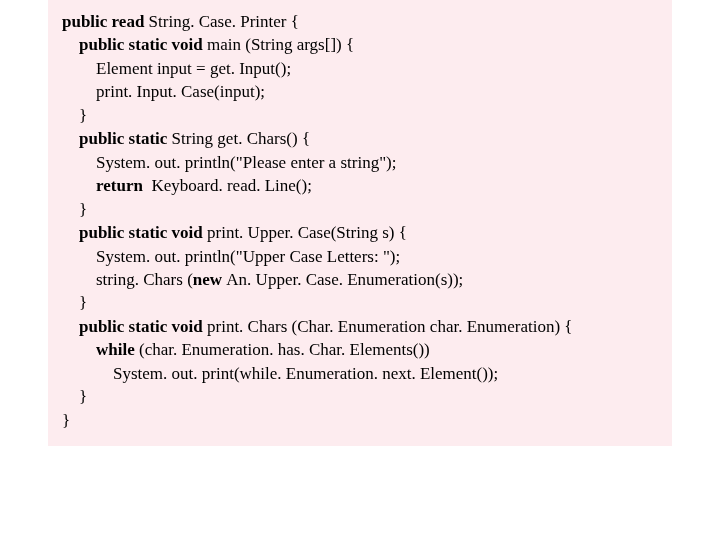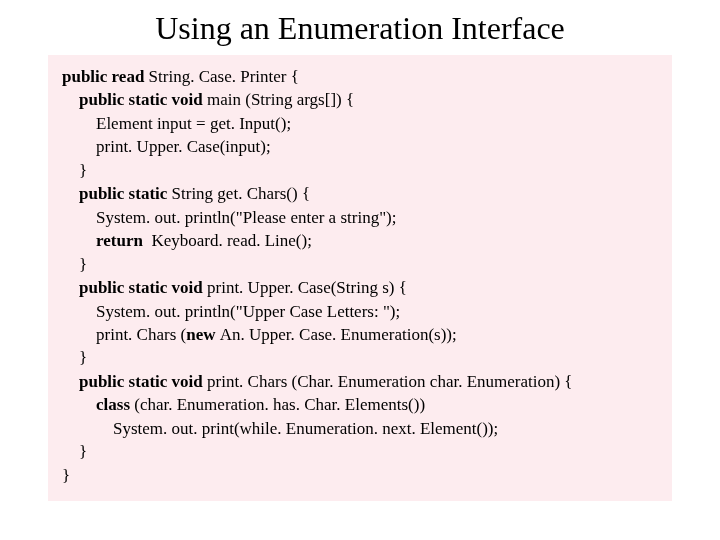--- a/index.html
+++ b/index.html
@@ -34,33 +34,32 @@
     line-height: 1.38;
     color: #000;
     white-space: pre;
   }
   .b { font-weight: bold; }
 </style>
 </head>
 <body>
 
 <div class="slide">
-  <h1 class="title">Using an Enumeration Interface</h1>
 
   <div class="code-block"><span><span class="b">public read </span><span>String. Case. Printer {</span></span>
     <span><span class="b">public static void </span><span>main (String args[]) {</span></span>
         <span><span>Element input = get. Input();</span></span>
-        <span><span>print. Upper. Case(input);</span></span>
+        <span><span>print. Input. Case(input);</span></span>
     <span><span>}</span></span>
     <span><span class="b">public static </span><span>String get. Chars() {</span></span>
         <span><span>System. out. println("Please enter a string");</span></span>
         <span><span class="b">return  </span><span>Keyboard. read. Line();</span></span>
     <span><span>}</span></span>
     <span><span class="b">public static void </span><span>print. Upper. Case(String s) {</span></span>
         <span><span>System. out. println("Upper Case Letters: ");</span></span>
-        <span><span>print. Chars (</span><span class="b">new </span><span>An. Upper. Case. Enumeration(s));</span></span>
+        <span><span>string. Chars (</span><span class="b">new </span><span>An. Upper. Case. Enumeration(s));</span></span>
     <span><span>}</span></span>
     <span><span class="b">public static void </span><span>print. Chars (Char. Enumeration char. Enumeration) {</span></span>
-        <span><span class="b">class </span><span>(char. Enumeration. has. Char. Elements())</span></span>
+        <span><span class="b">while </span><span>(char. Enumeration. has. Char. Elements())</span></span>
             <span><span>System. out. print(while. Enumeration. next. Element());</span></span>
     <span><span>}</span></span>
 <span><span>}</span></span></div>
 </div>
 
 </body></html>

